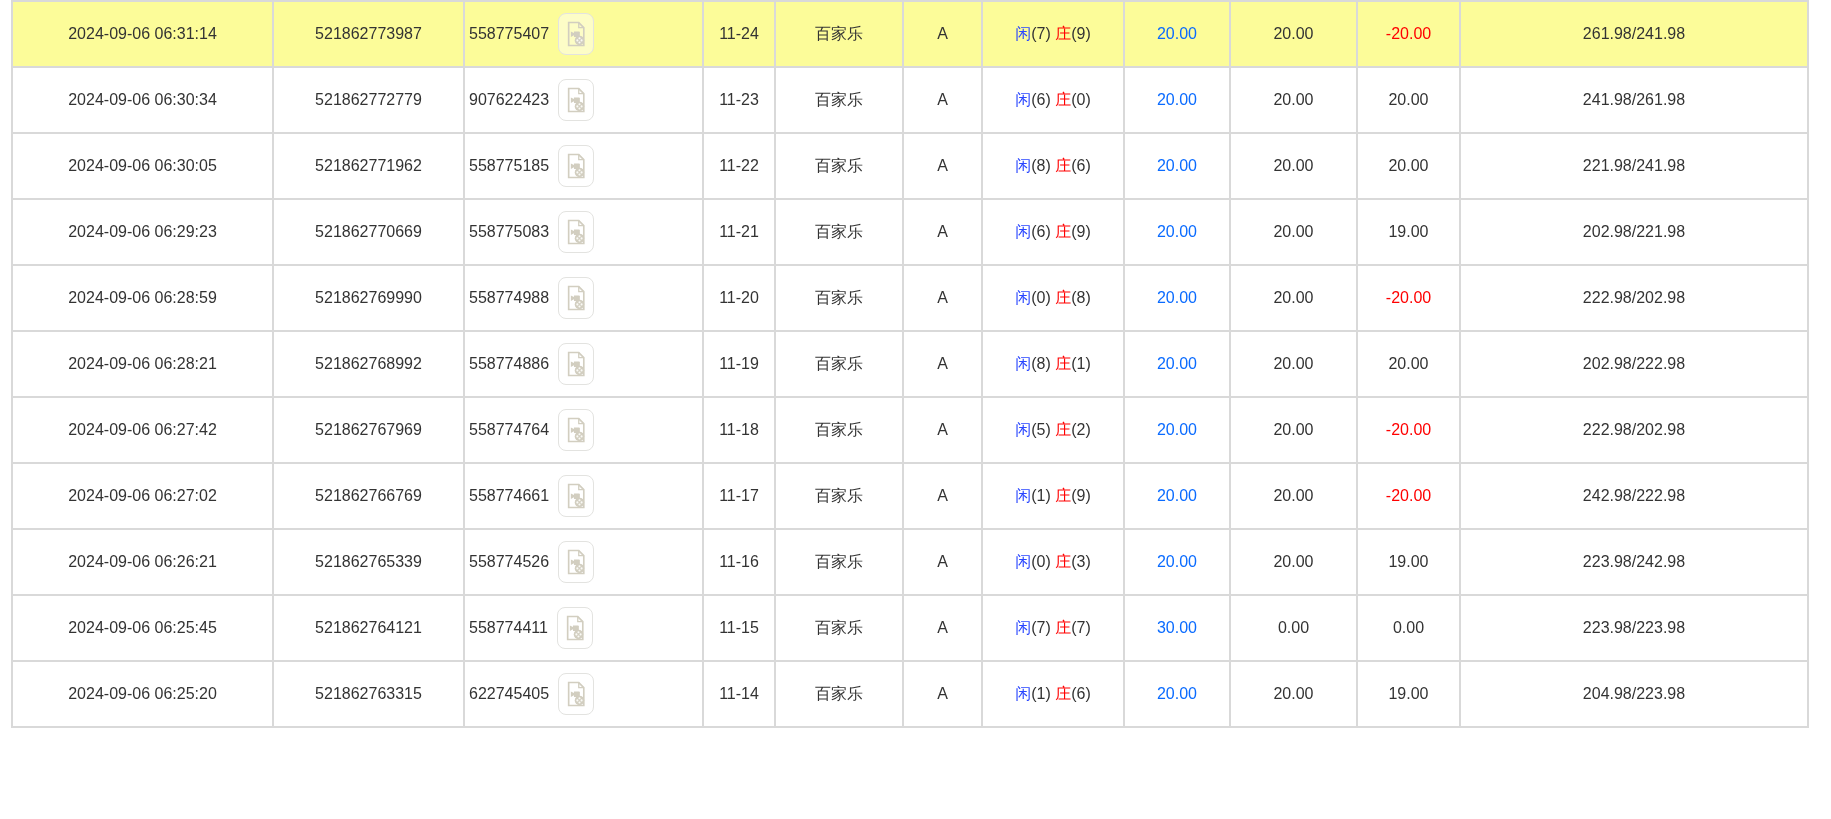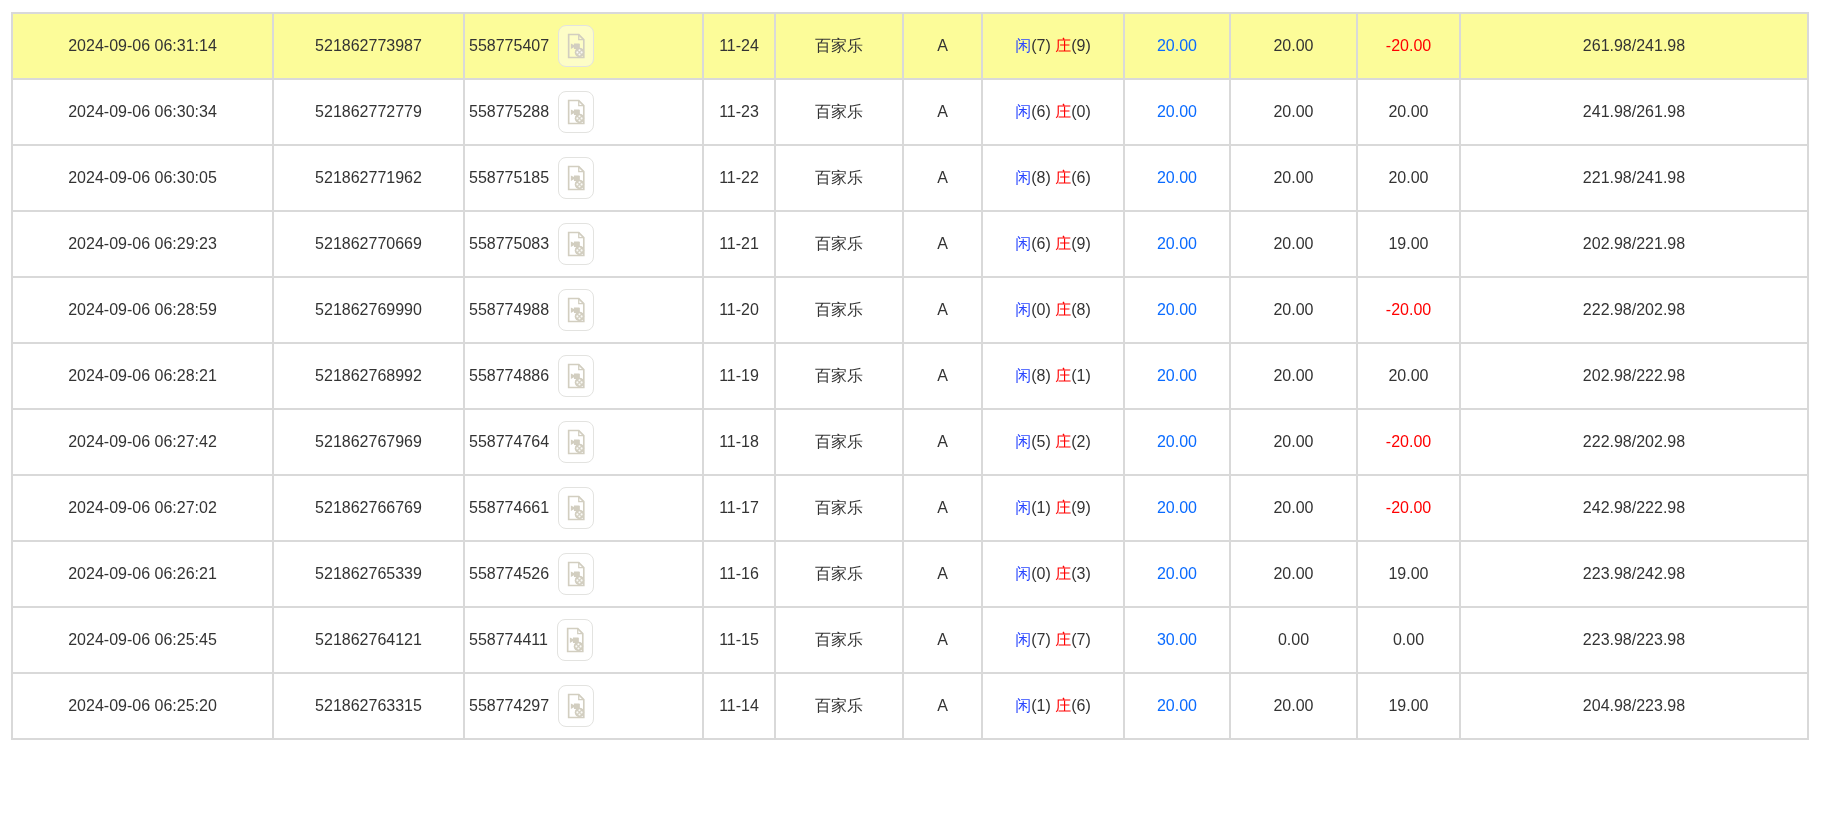--- a/index.html
+++ b/index.html
@@ -1,21 +1,21 @@
 <!DOCTYPE html>
 <html style="--yellow: #fcfc99; --gray: #999999; --border: #d9d9d9; --text: #333333; --blue: #0a6bff; --pblue: #2946ff; --red: #ff0000;"><head>
 <meta charset="utf-8">
 <style>
   html,body{margin:0;padding:0;background:#fff;}
   body{
     width:1831px;height:819px;overflow:hidden;
     font-family:"Liberation Sans","DejaVu Sans",sans-serif;
     color:var(--text,#333);
   }
-  .table-wrap{padding:12px 0 0 11px;}
+  .table-wrap{padding:0 0 0 11px;}
   table{border-collapse:collapse;table-layout:fixed;}
   td{
     border:2px solid var(--border,#d9d9d9);
     text-align:center;vertical-align:middle;
     font-size:16px;color:var(--text,#333);
     height:64px;padding:0 4px;overflow:hidden;white-space:nowrap;
   }
   tr.hl td{background:var(--yellow,#fcfc99);}
   td.bet{color:var(--blue,#0a6bff);}
   td.neg{color:var(--red,#ff0000);}
@@ -83,21 +83,21 @@
           <td class="bet">20.00</td>
           <td>20.00</td>
           <td class="neg">-20.00</td>
           <td>261.98/241.98</td>
         </tr>
         <tr>
           <td>2024-09-06 06:30:34</td>
           <td>521862772779</td>
           <td>
             <div class="round-wrap">
-              <span>558775288</span>
+              <span>907622423</span>
               <button class="video-btn">
                 <span style="display:inline-flex">
                   <svg viewBox="0 0 24 28" width="22" height="26" aria-hidden="true">
                     <path d="M4 1.5 H15 L20.5 7 V26.5 H4 Z" fill="none" stroke="currentColor" stroke-width="1.8"></path>
                     <path d="M15 1.5 V7 H20.5" fill="none" stroke="currentColor" stroke-width="1.4"></path>
                     <path d="M9.8 11.2 h5.4 a1 1 0 0 1 1 1 v4 a1 1 0 0 1 -1 1 H9.8 Z" fill="currentColor"></path>
                     <path d="M9.8 13 L6.4 11.2 v6 l3.4 -1.8 Z" fill="currentColor"></path>
                     <circle cx="15.8" cy="21" r="5.2" fill="currentColor"></circle>
                     <circle cx="15.8" cy="18.7" r="1.15" fill="#fafaf6"></circle>
                     <circle cx="13.5" cy="21" r="1.15" fill="#fafaf6"></circle>
@@ -371,21 +371,21 @@
           <td class="bet">30.00</td>
           <td>0.00</td>
           <td>0.00</td>
           <td>223.98/223.98</td>
         </tr>
         <tr>
           <td>2024-09-06 06:25:20</td>
           <td>521862763315</td>
           <td>
             <div class="round-wrap">
-              <span>558774297</span>
+              <span>622745405</span>
               <button class="video-btn">
                 <span style="display:inline-flex">
                   <svg viewBox="0 0 24 28" width="22" height="26" aria-hidden="true">
                     <path d="M4 1.5 H15 L20.5 7 V26.5 H4 Z" fill="none" stroke="currentColor" stroke-width="1.8"></path>
                     <path d="M15 1.5 V7 H20.5" fill="none" stroke="currentColor" stroke-width="1.4"></path>
                     <path d="M9.8 11.2 h5.4 a1 1 0 0 1 1 1 v4 a1 1 0 0 1 -1 1 H9.8 Z" fill="currentColor"></path>
                     <path d="M9.8 13 L6.4 11.2 v6 l3.4 -1.8 Z" fill="currentColor"></path>
                     <circle cx="15.8" cy="21" r="5.2" fill="currentColor"></circle>
                     <circle cx="15.8" cy="18.7" r="1.15" fill="#fafaf6"></circle>
                     <circle cx="13.5" cy="21" r="1.15" fill="#fafaf6"></circle>

